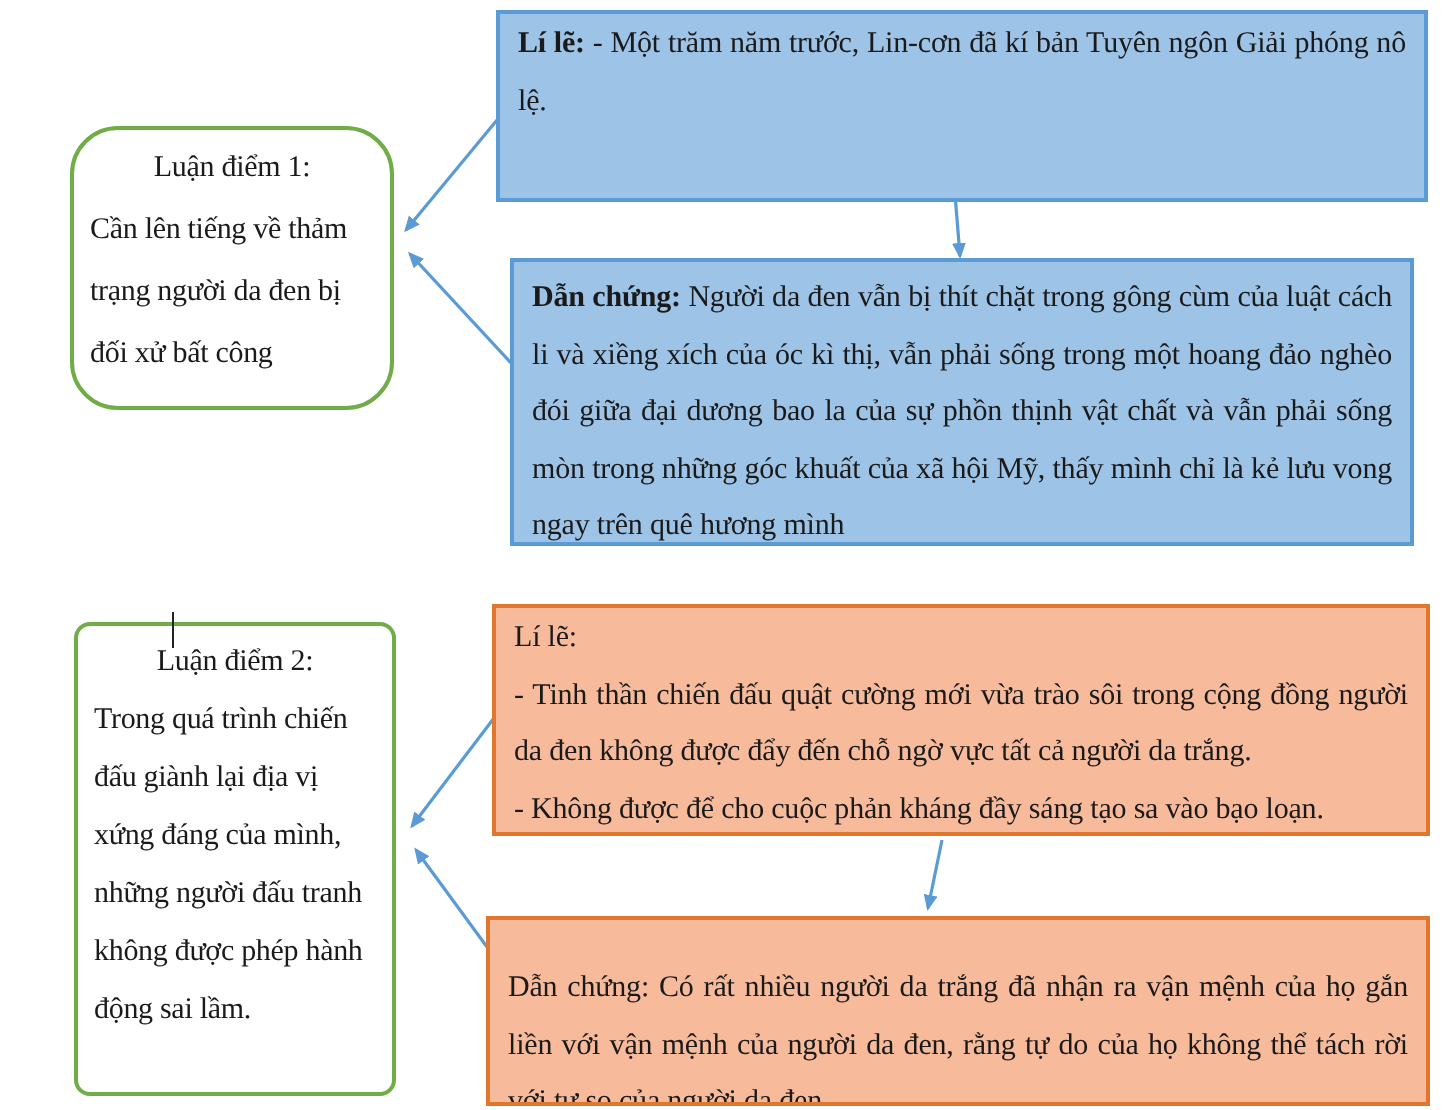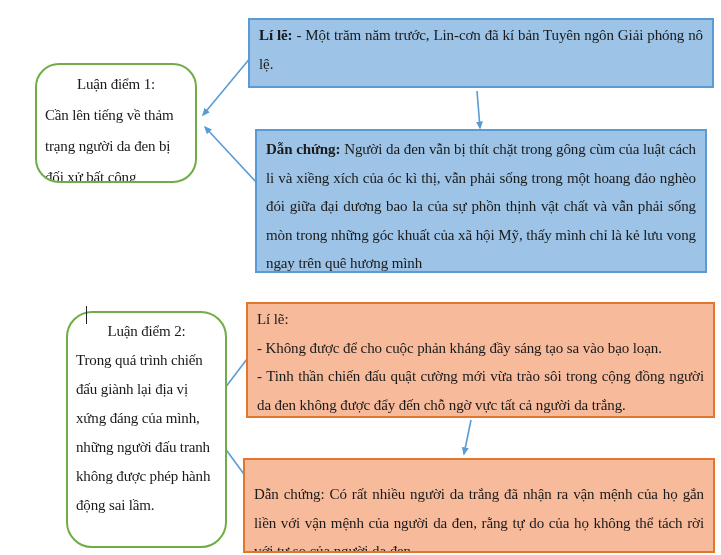--- a/index.html
+++ b/index.html
@@ -22,23 +22,23 @@
     background:var(--orange-fill,#F7BB9C);
     border:2px solid var(--orange-border,#E1762F);
   }
   .round{
     background:#fff;
     border:2px solid var(--green-border,#70AD47);
     font-size:15px;line-height:30px;letter-spacing:-0.15px;
     padding:4px 8px;text-align:left;
   }
   .round .ttl{text-align:center;}
-  #round1{left:35px;top:63px;width:162px;height:120px;border-radius:24px;line-height:31px;}
-  #round2{left:37px;top:311px;width:161px;height:237px;border-radius:26px;line-height:29px;margin-left:29px;}
-  #blue1{left:248px;top:18px;width:466px;height:70px;}
+  #round1{left:35px;top:63px;width:162px;height:142px;border-radius:24px;line-height:31px;}
+  #round2{left:37px;top:311px;width:161px;height:237px;border-radius:8px;line-height:29px;}
+  #blue1{left:248px;top:5px;width:466px;height:96px;}
   #blue2{left:255px;top:129px;width:452px;height:144px;padding-top:4px;}
   #orange1{left:246px;top:302px;width:469px;height:116px;}
   #orange2{left:243px;top:458px;width:472px;height:95px;padding-top:20px;}
   .bold{font-weight:bold;}
   svg.connectors{position:absolute;left:0;top:0;pointer-events:none;}
   svg.connectors line{stroke:var(--arrow,#5B9BD5);stroke-width:1.6;}
   .caret{position:absolute;left:86px;top:306px;width:1px;height:18px;background:#222;}
 </style>
 </head>
 <body>
@@ -73,21 +73,21 @@
   </div>
 
   <div class="box round" id="round2">
     <div class="ttl">Luận điểm 2:</div>
     <div>Trong quá trình chiến đấu giành lại địa vị xứng đáng của mình, những người đấu tranh không được phép hành động sai lầm.</div>
   </div>
   <div class="caret"></div>
 
   <div class="box wide orange" id="orange1">
     <p>Lí lẽ:</p>
+    <p>- Tinh thần chiến đấu quật cường mới vừa trào sôi trong cộng đồng người da đen không được đẩy đến chỗ ngờ vực tất cả người da trắng.</p>
     <p>- Không được để cho cuộc phản kháng đầy sáng tạo sa vào bạo loạn.</p>
-    <p>- Tinh thần chiến đấu quật cường mới vừa trào sôi trong cộng đồng người da đen không được đẩy đến chỗ ngờ vực tất cả người da trắng.</p>
   </div>
 
   <div class="box wide orange" id="orange2">
     <p><span>Dẫn chứng:</span> <span>Có rất nhiều người da trắng đã nhận ra vận mệnh của họ gắn liền với vận mệnh của người da đen, rằng tự do của họ không thể tách rời với tự so của người da đen.</span></p>
   </div>
 
 </div>
 
 </body></html>

